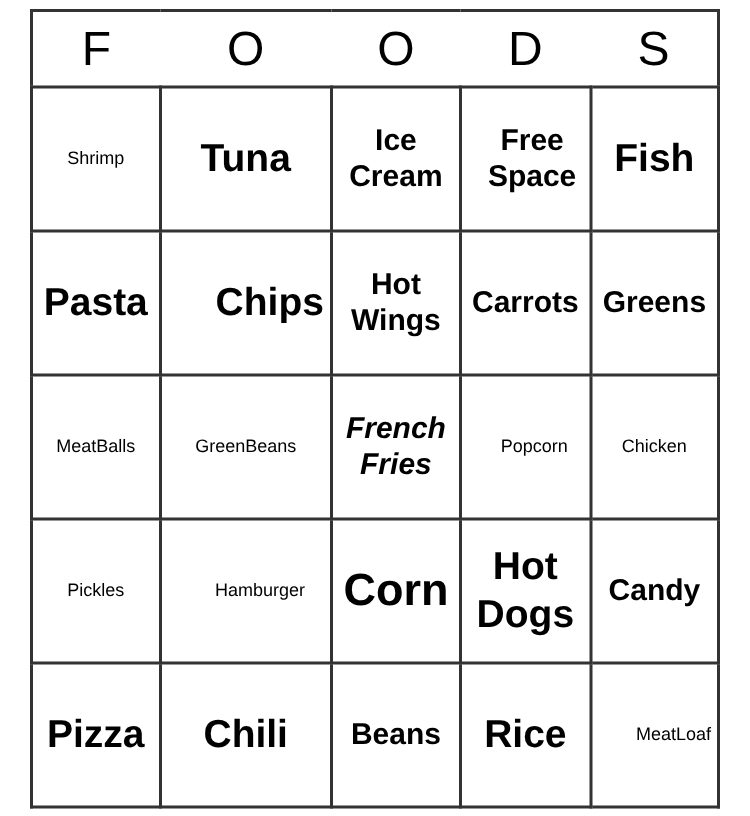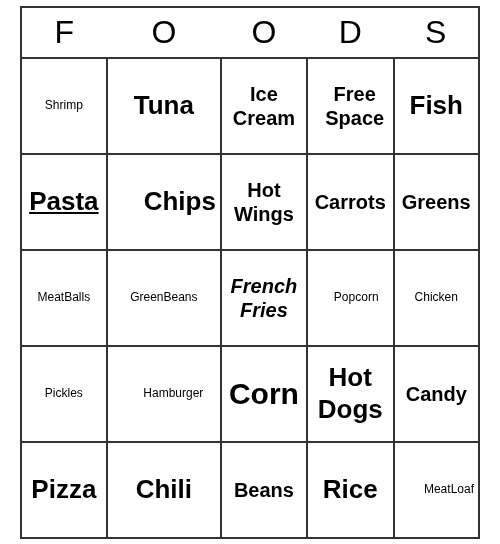--- a/index.html
+++ b/index.html
@@ -68,21 +68,21 @@
     <tr>
           <td class="cell-small" style="white-space: pre-line;">Shrimp</td>
           <td class="cell-large" style="white-space: pre-line;">Tuna</td>
           <td class="cell-medium" style="white-space: pre-line;">Ice
 Cream</td>
           <td class="cell-medium" style="white-space: pre-line; padding-left: 13px;">Free
 Space</td>
           <td class="cell-large" style="white-space: pre-line;">Fish</td>
         </tr>
         <tr>
-          <td class="cell-large" style="white-space: pre-line; text-decoration: underline;">Pasta</td>
+          <td class="cell-large" style="white-space: pre-line;">Pasta</td>
           <td class="cell-large" style="white-space: pre-line; padding-left: 36px;">Chips</td>
           <td class="cell-medium" style="white-space: pre-line;">Hot
 Wings</td>
           <td class="cell-medium" style="white-space: pre-line; margin-left: 10px;">Carrots</td>
           <td class="cell-medium" style="white-space: pre-line;">Greens</td>
         </tr>
         <tr>
           <td class="cell-small" style="white-space: pre-line;">MeatBalls</td>
           <td class="cell-small" style="white-space: pre-line; margin-top: 40px;">GreenBeans</td>
           <td class="cell-medium" style="white-space: pre-line; font-style: italic;">French

